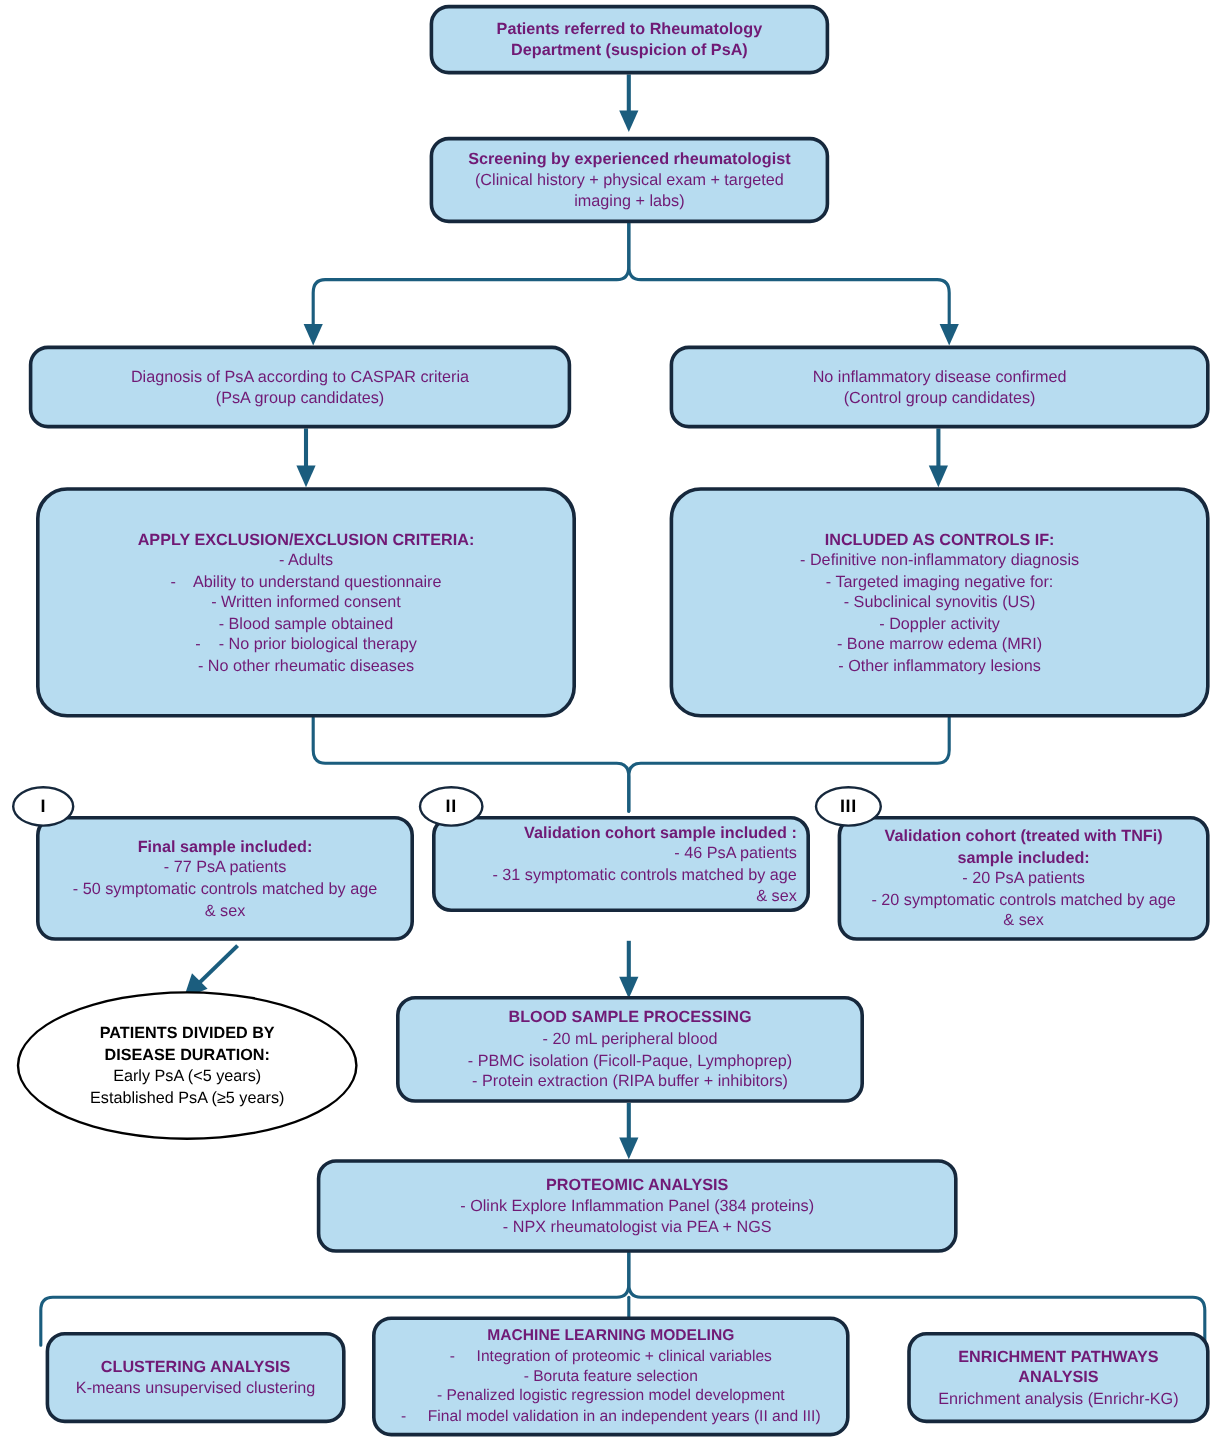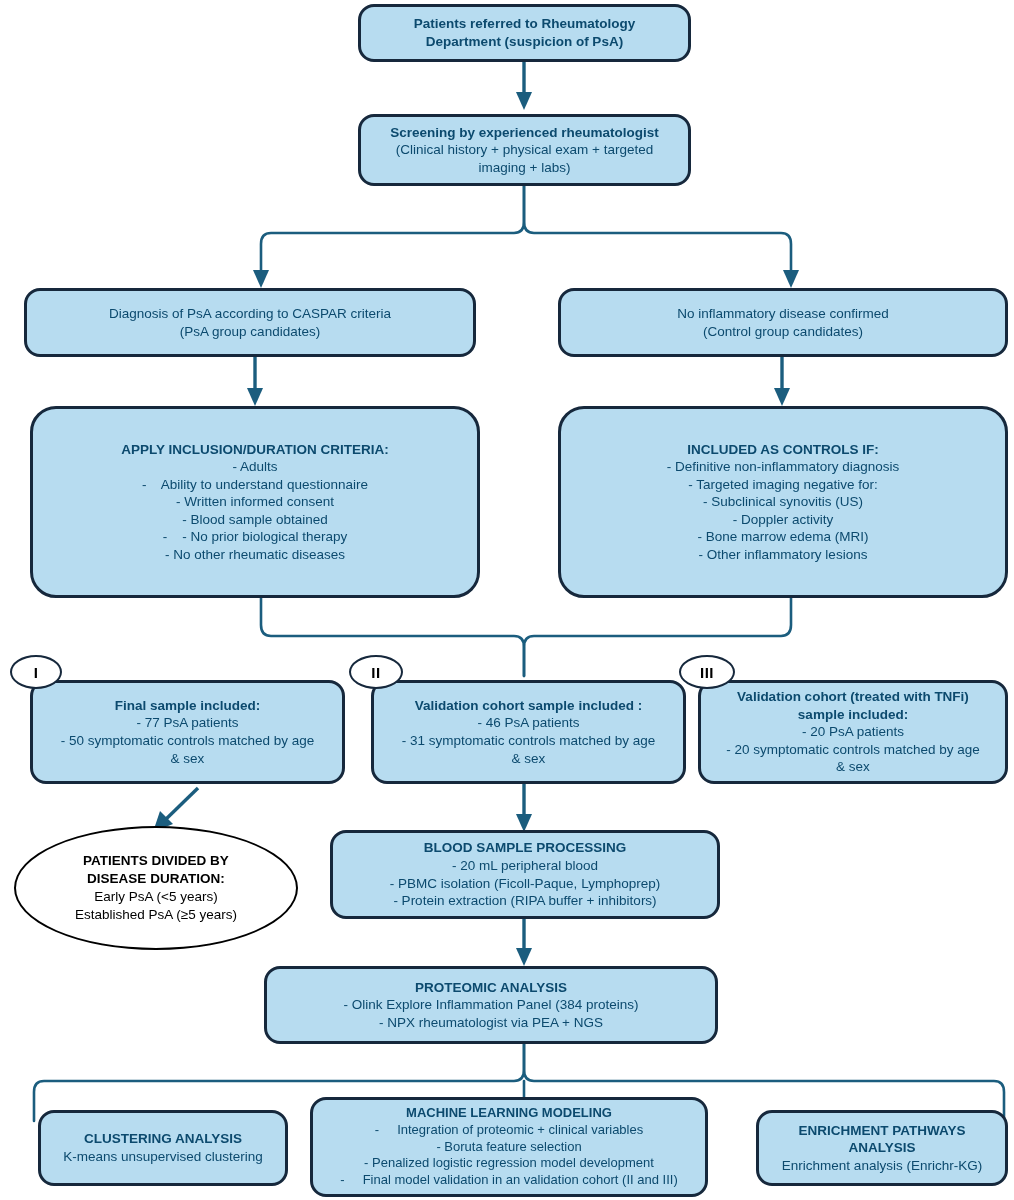--- a/index.html
+++ b/index.html
@@ -11,21 +11,21 @@
     box-sizing:border-box;
     background:#b7dcf0;
     border:3px solid #16283c;
     border-radius:16px;
     display:flex;
     align-items:center;
     justify-content:center;
     text-align:center;
     line-height:1.30;
     font-size:13.5px;
-    color:#0c4a6e;
+    color:#701a75;
     z-index:3;
   }
   .node .inner{padding:2px 8px;width:100%;}
   .ttl{font-weight:bold;display:block;}
   .ln{display:block;white-space:pre;}
 
   .ellipse{
     position:absolute;
     box-sizing:border-box;
     background:#ffffff;
@@ -135,21 +135,21 @@
 
   <div class="node" style="left:558px;top:288px;width:450px;height:69px;">
     <div class="inner">
       <span class="ln">No inflammatory disease confirmed</span>
       <span class="ln">(Control group candidates)</span>
     </div>
   </div>
 
   <div class="node" style="left:30px;top:406px;width:450px;height:192px;border-radius:26px;">
     <div class="inner">
-      <span class="ln ttl">APPLY INCLUSION/DURATION CRITERIA:</span>
+      <span class="ln ttl">APPLY EXCLUSION/EXCLUSION CRITERIA:</span>
       <span class="ln">- Adults</span>
       <span class="ln">-    Ability to understand questionnaire</span>
       <span class="ln">- Written informed consent</span>
       <span class="ln">- Blood sample obtained</span>
       <span class="ln">-    - No prior biological therapy</span>
       <span class="ln">- No other rheumatic diseases</span>
     </div>
   </div>
 
   <div class="node" style="left:558px;top:406px;width:450px;height:192px;border-radius:26px;">
@@ -169,21 +169,21 @@
       <span class="ln ttl">Final sample included:</span>
       <span class="ln">- 77 PsA patients</span>
       <span class="ln">- 50 symptomatic controls matched by age</span>
       <span class="ln">&amp; sex</span>
     </div>
   </div>
   <div class="badge" style="left:10px;top:655px;width:52px;height:34px;">
     <span>I</span>
   </div>
 
-  <div class="node" style="left:371px;top:680px;width:315px;height:104px;">
+  <div class="node" style="left:360px;top:680px;width:315px;height:80px;text-align:right;">
     <div class="inner">
       <span class="ln ttl">Validation cohort sample included :</span>
       <span class="ln">- 46 PsA patients</span>
       <span class="ln">- 31 symptomatic controls matched by age</span>
       <span class="ln">&amp; sex</span>
     </div>
   </div>
   <div class="badge" style="left:349px;top:655px;width:54px;height:34px;text-align:center;">
     <span>II</span>
   </div>
@@ -212,42 +212,42 @@
 
   <div class="node" style="left:330px;top:830px;width:390px;height:89px;">
     <div class="inner">
       <span class="ln ttl">BLOOD SAMPLE PROCESSING</span>
       <span class="ln">- 20 mL peripheral blood</span>
       <span class="ln">- PBMC isolation (Ficoll-Paque, Lymphoprep)</span>
       <span class="ln">- Protein extraction (RIPA buffer + inhibitors)</span>
     </div>
   </div>
 
-  <div class="node" style="left:264px;top:966px;width:454px;height:78px;">
+  <div class="node" style="left:264px;top:966px;width:534px;height:78px;">
     <div class="inner">
       <span class="ln ttl">PROTEOMIC ANALYSIS</span>
       <span class="ln">- Olink Explore Inflammation Panel (384 proteins)</span>
       <span class="ln">- NPX rheumatologist via PEA + NGS</span>
     </div>
   </div>
 
   <div class="node" style="left:38px;top:1110px;width:250px;height:76px;">
     <div class="inner">
       <span class="ln ttl">CLUSTERING ANALYSIS</span>
       <span class="ln">K-means unsupervised clustering</span>
     </div>
   </div>
 
   <div class="node" style="left:310px;top:1097px;width:398px;height:100px;font-size:13px;">
     <div class="inner">
       <span class="ln ttl">MACHINE LEARNING MODELING</span>
       <span class="ln">-     Integration of proteomic + clinical variables</span>
       <span class="ln">- Boruta feature selection</span>
       <span class="ln">- Penalized logistic regression model development</span>
-      <span class="ln">-     Final model validation in an validation cohort (II and III)</span>
+      <span class="ln">-     Final model validation in an independent years (II and III)</span>
     </div>
   </div>
 
   <div class="node" style="left:756px;top:1110px;width:252px;height:76px;">
     <div class="inner">
       <span class="ln ttl">ENRICHMENT PATHWAYS</span>
       <span class="ln ttl">ANALYSIS</span>
       <span class="ln">Enrichment analysis (Enrichr-KG)</span>
     </div>
   </div>

